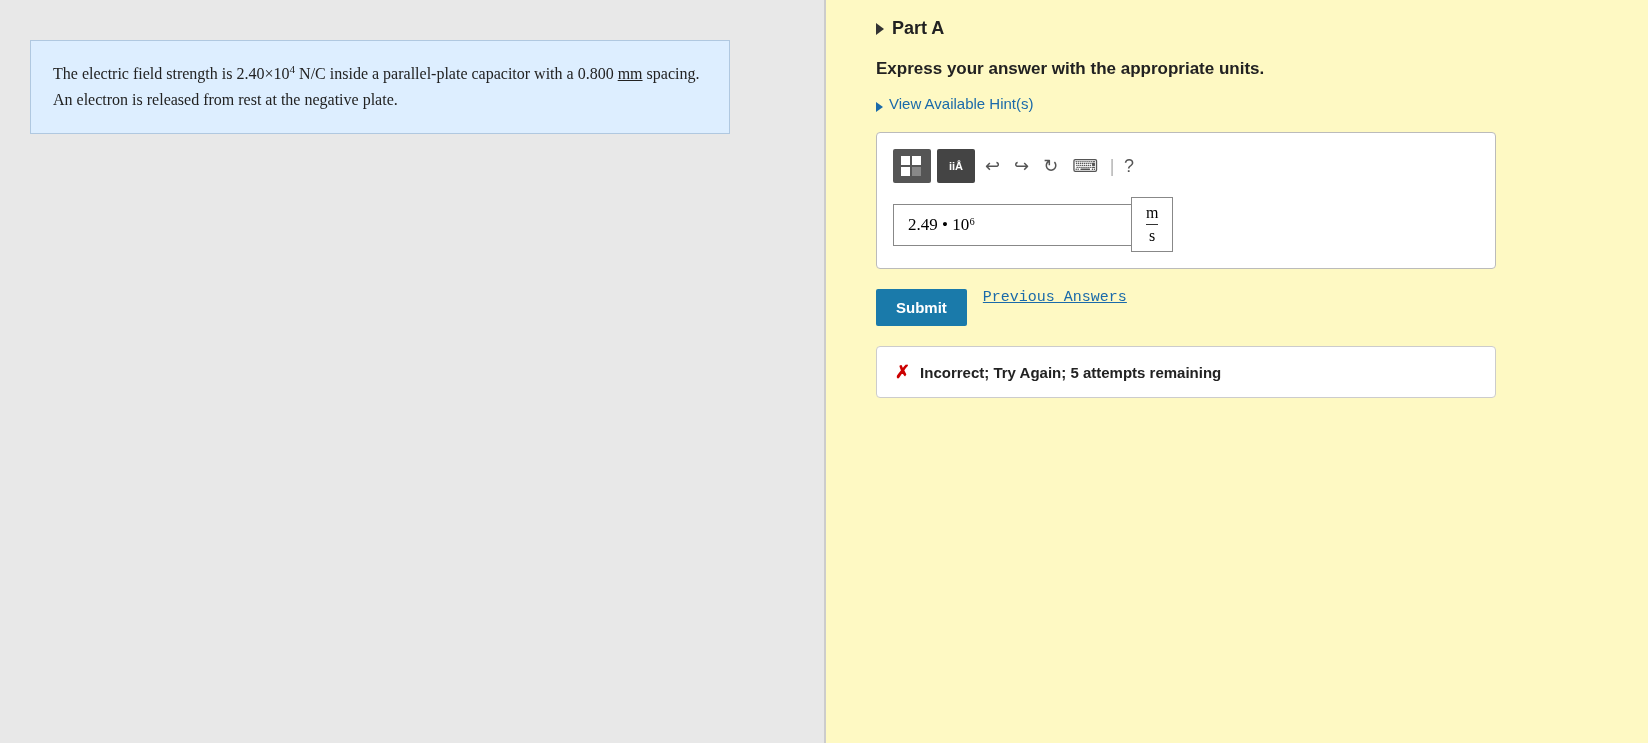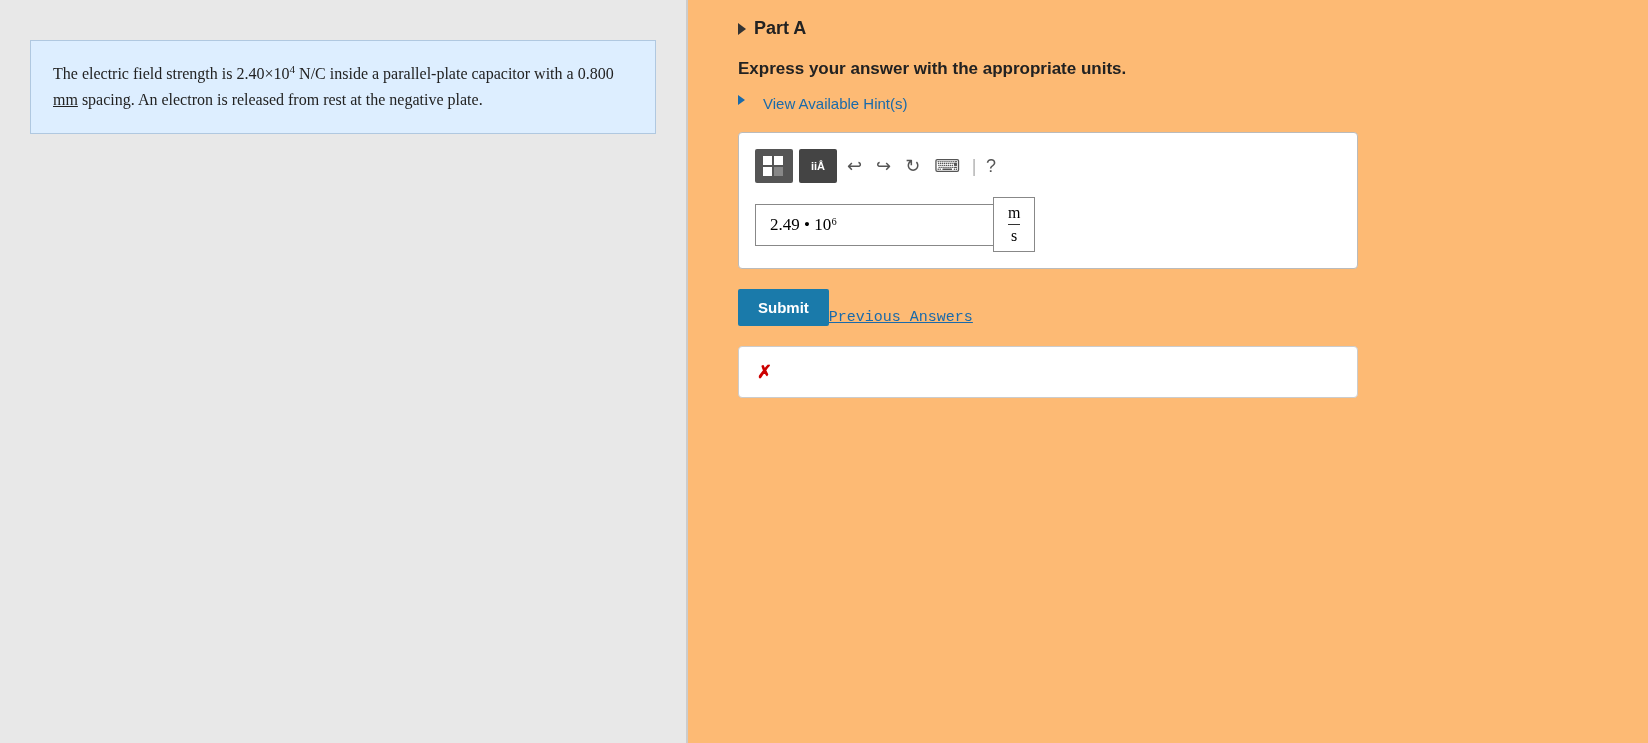--- a/index.html
+++ b/index.html
@@ -6,21 +6,21 @@
     body {
       font-family: Georgia, 'Times New Roman', serif;
       background: #e8e8e8;
       width: 1648px;
       min-height: 743px;
       display: flex;
       overflow: hidden;
     }
 
     .left-panel {
-      width: 688px;
+      width: 826px;
       min-height: 743px;
       background: #e8e8e8;
       padding: 40px 30px;
       border-right: 2px solid #ccc;
     }
 
     .problem-box {
       background: #ddeeff;
       border: 1px solid #b0c8e0;
       padding: 20px 22px;
@@ -29,21 +29,21 @@
       color: #222;
       max-width: 700px;
     }
 
     .problem-box .underline {
       text-decoration: underline;
     }
 
     .right-panel {
       flex: 1;
-      background: #fdba74;
+      background: #fef9c3;
       padding: 18px 40px 30px 50px;
     }
 
     .part-header {
       display: flex;
       align-items: center;
       gap: 8px;
       margin-bottom: 20px;
     }
 
@@ -73,22 +73,22 @@
     .express-text {
       font-size: 17px;
       font-weight: bold;
       color: #222;
       margin-bottom: 16px;
       font-family: Arial, sans-serif;
     }
 
     .hint-link {
       display: flex;
-      align-items: flex-start;
-      gap: 18px;
+      align-items: flex-end;
+      gap: 6px;
       color: #1a6aaa;
       font-size: 15px;
       cursor: pointer;
       margin-bottom: 20px;
       font-family: Arial, sans-serif;
       text-decoration: none;
     }
 
     .hint-triangle {
       width: 0;
@@ -203,21 +203,22 @@
     }
 
     .units-denominator {
       font-size: 16px;
       font-family: Georgia, serif;
       text-align: center;
     }
 
     .submit-row {
       display: flex;
-      align-items: flex-end;
+      align-items: flex-start;
+      gap: 16px;
       margin-bottom: 20px;
     }
 
     .submit-btn {
       background: #1a7aaa;
       color: white;
       border: none;
       padding: 10px 20px;
       font-size: 15px;
       font-family: Arial, sans-serif;
@@ -321,15 +322,16 @@
     </div>
   </div>
 
   <div class="submit-row">
     <button class="submit-btn">Submit</button>
     <a class="prev-answers-link">Previous Answers</a>
   </div>
 
   <div class="feedback-box">
     <span class="x-icon">✗</span>
+    <span class="feedback-text">Incorrect; Try Again; 5 attempts remaining</span>
   </div>
 
 </div>
 
 </body></html>

